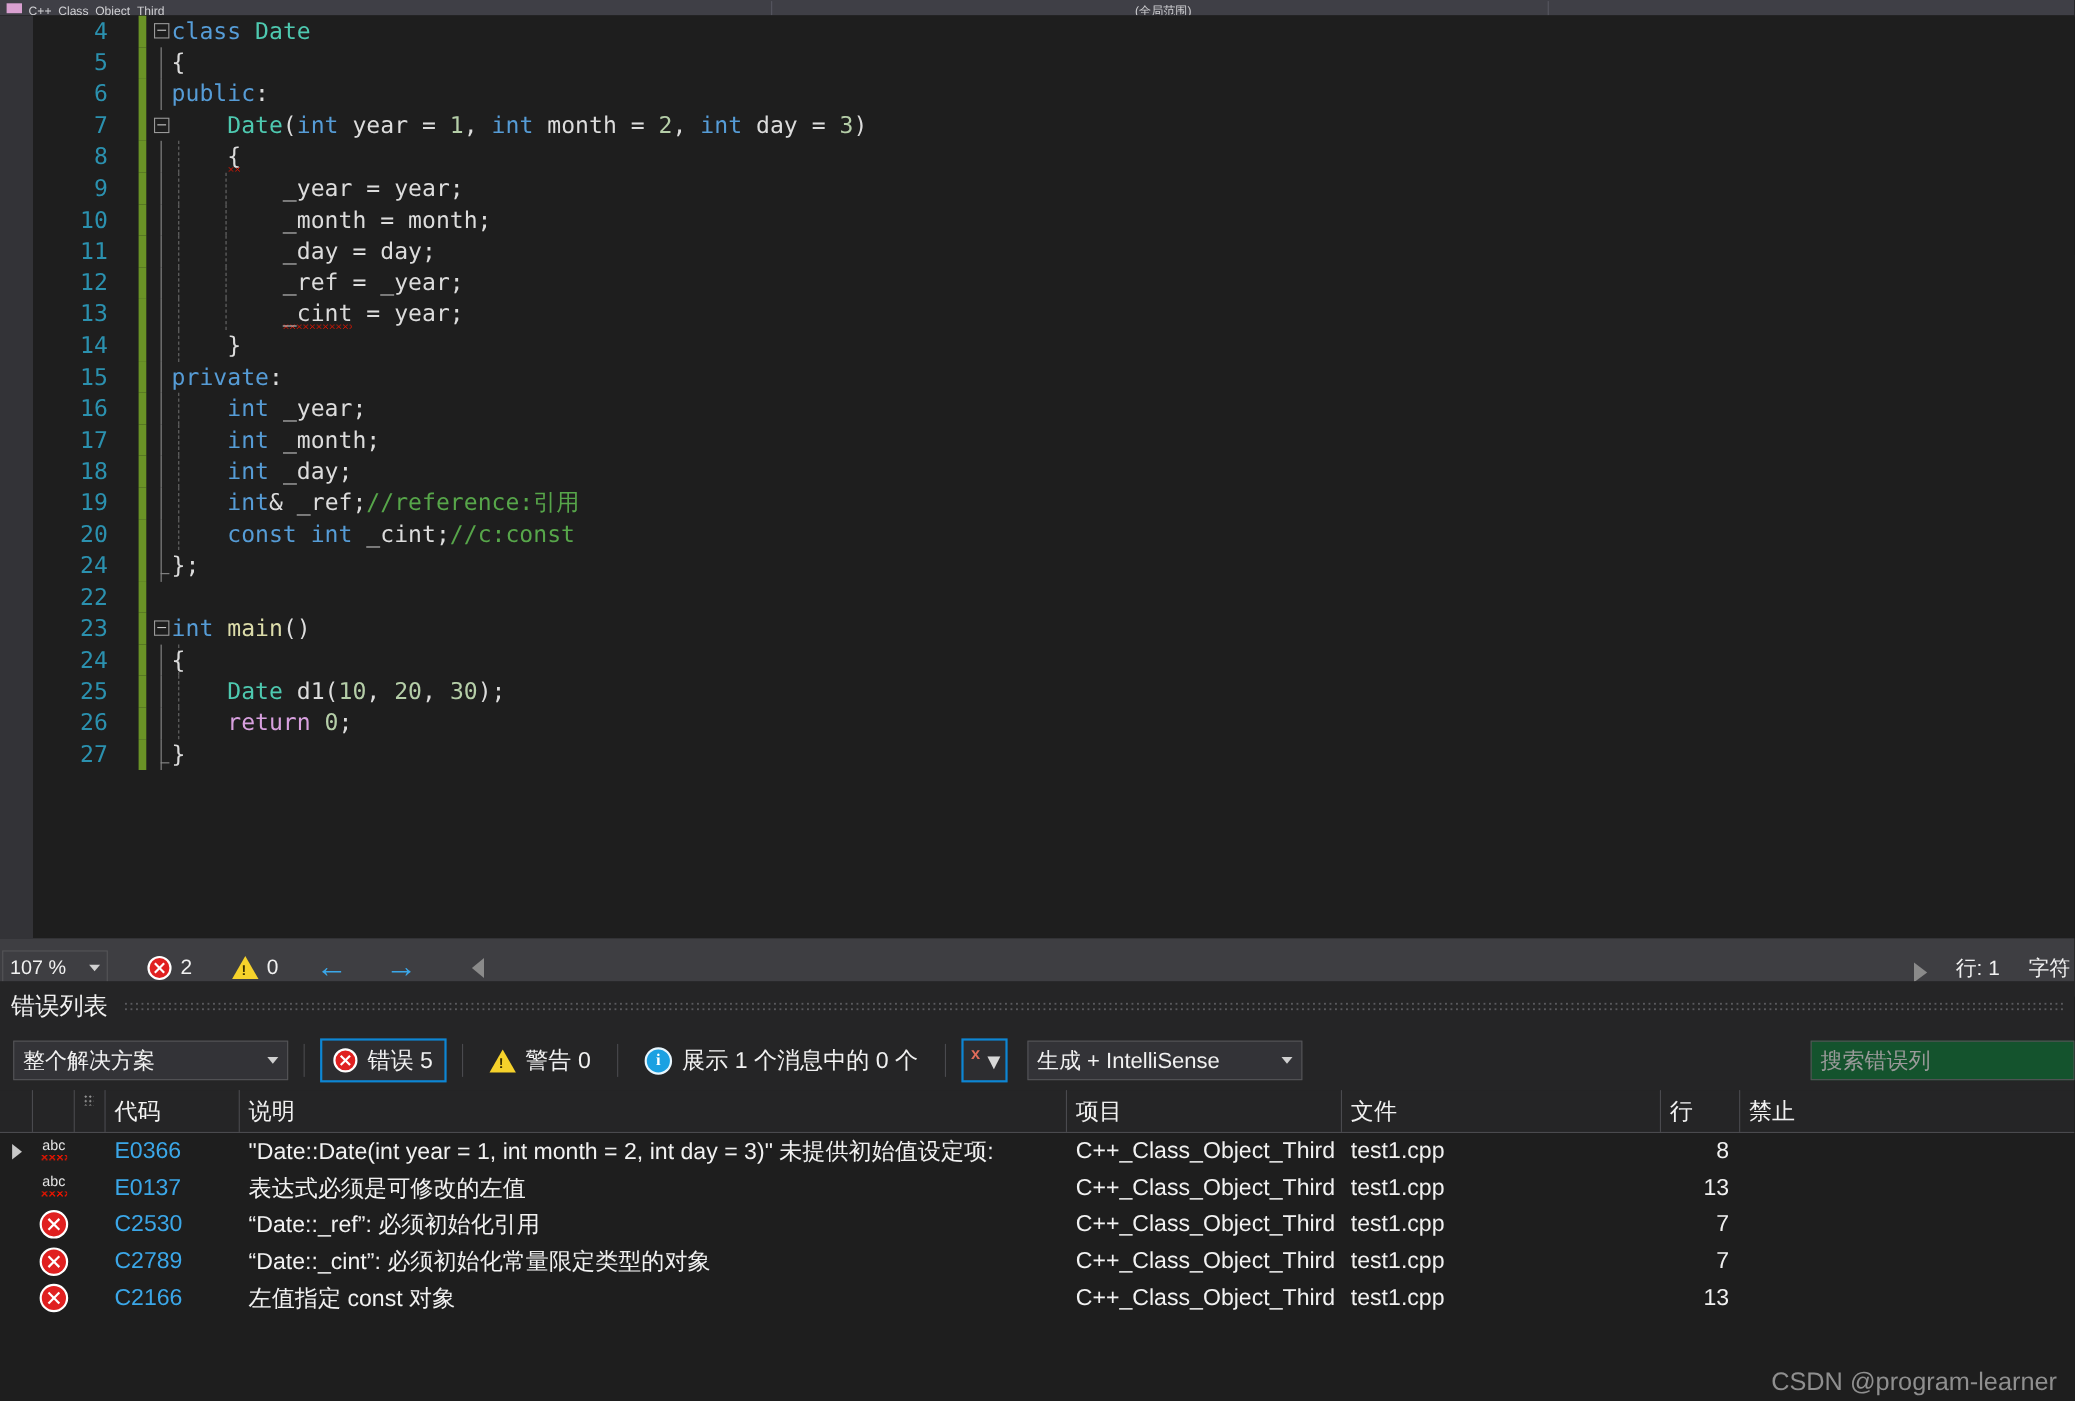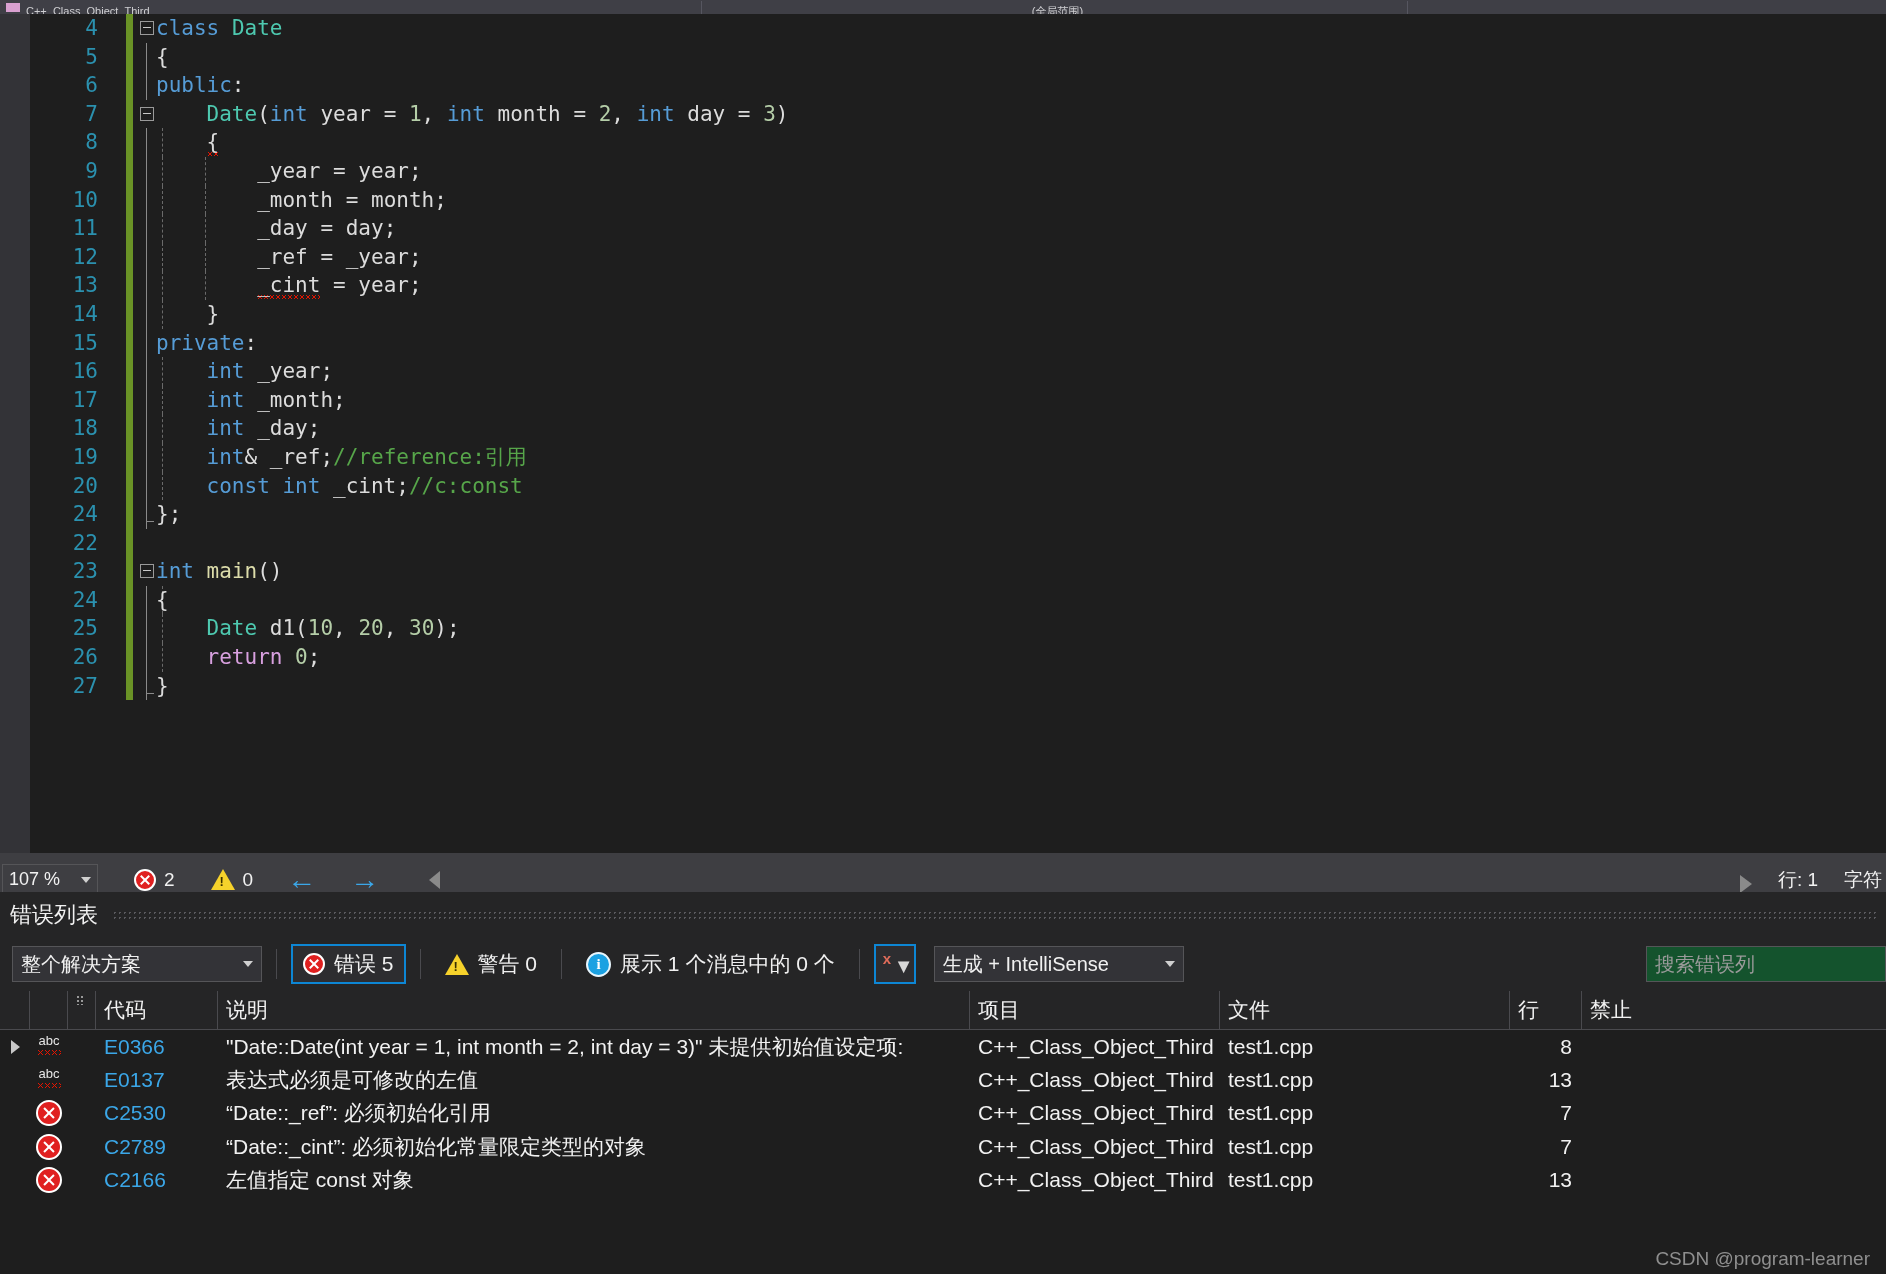--- a/index.html
+++ b/index.html
@@ -472,21 +472,21 @@
     width: 14px; height: 2px;
     background: #fff;
   }
   .ic-err-sm:before { transform: rotate(45deg); }
   .ic-err-sm:after  { transform: rotate(-45deg); }
 
   .watermark {
     position: absolute;
     right: 16px; bottom: 4px;
     color: #8f8f8f;
-    font-size: 19px;
+    font-size: 23px;
     margin-left: 32px;
   }
 </style>
 </head>
 <body>
 
 <div id="app">
 
   <div class="top-strip">
     <div class="top-combo c1">

